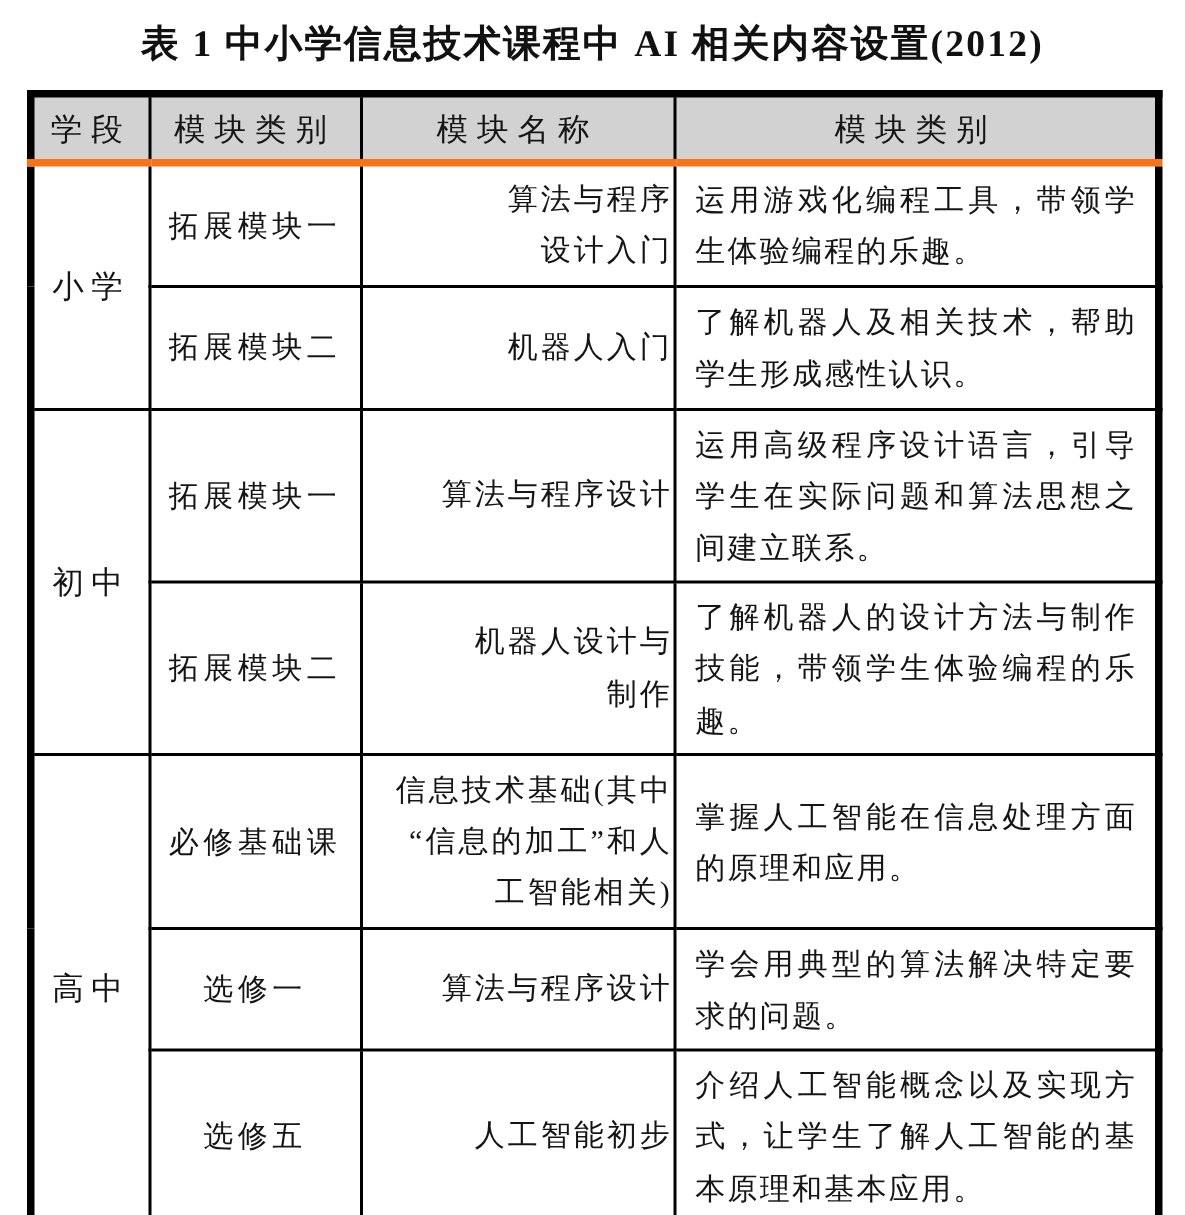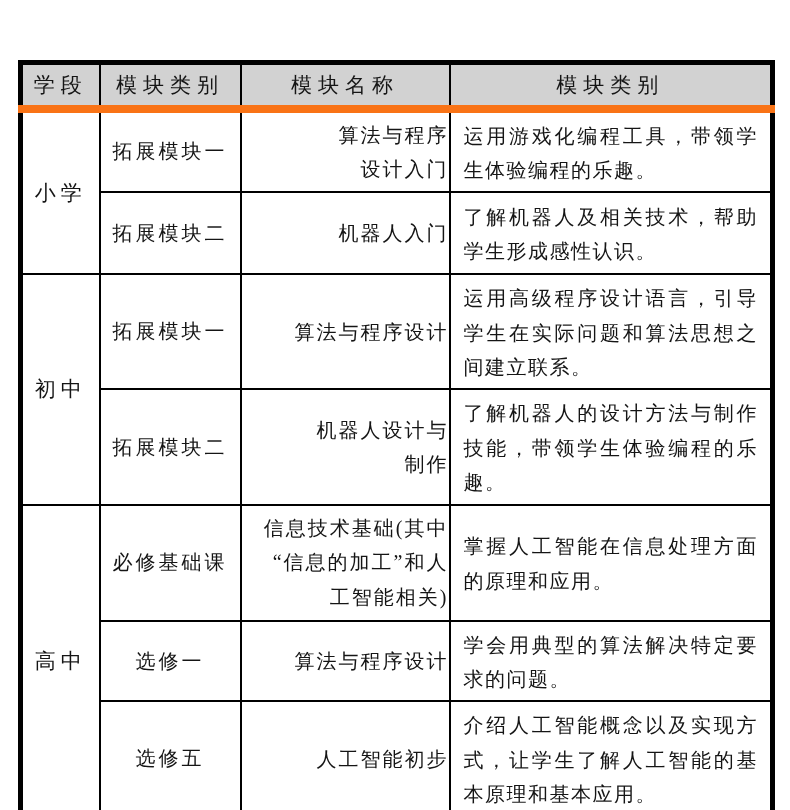--- a/index.html
+++ b/index.html
@@ -29,21 +29,21 @@
   .ai-table th, .ai-table td {
     border: 2px solid #000000;
     vertical-align: middle;
     font-weight: normal;
   }
   .ai-table th {
     background: #d2d2d2;
     font-size: 21px;
     letter-spacing: 6px;
     text-align: center;
-    border-bottom: 8px solid #f97316;
+    border-bottom: 5px solid #f97316;
   }
   td.stage {
     font-size: 21px;
     letter-spacing: 5px;
     text-align: center;
   }
   td.category {
     font-size: 20px;
     letter-spacing: 3px;
     text-align: center;
@@ -70,20 +70,21 @@
   tr.h-r4 { height: 110px; }
   tr.h-r5 { height: 116px; }
   tr.h-r6 { height: 76px; }
   tr.h-r7 { height: 110px; }
 </style>
 </head>
 <body>
 
 <div class="page">
 
+  <div class="caption">表 1  中小学信息技术课程中 AI 相关内容设置(2012)</div>
 
   <div class="tbl-wrap">
     <table class="ai-table">
       <colgroup>
         <col style="width:79px">
         <col style="width:141px">
         <col style="width:209px">
         <col>
       </colgroup>
 

